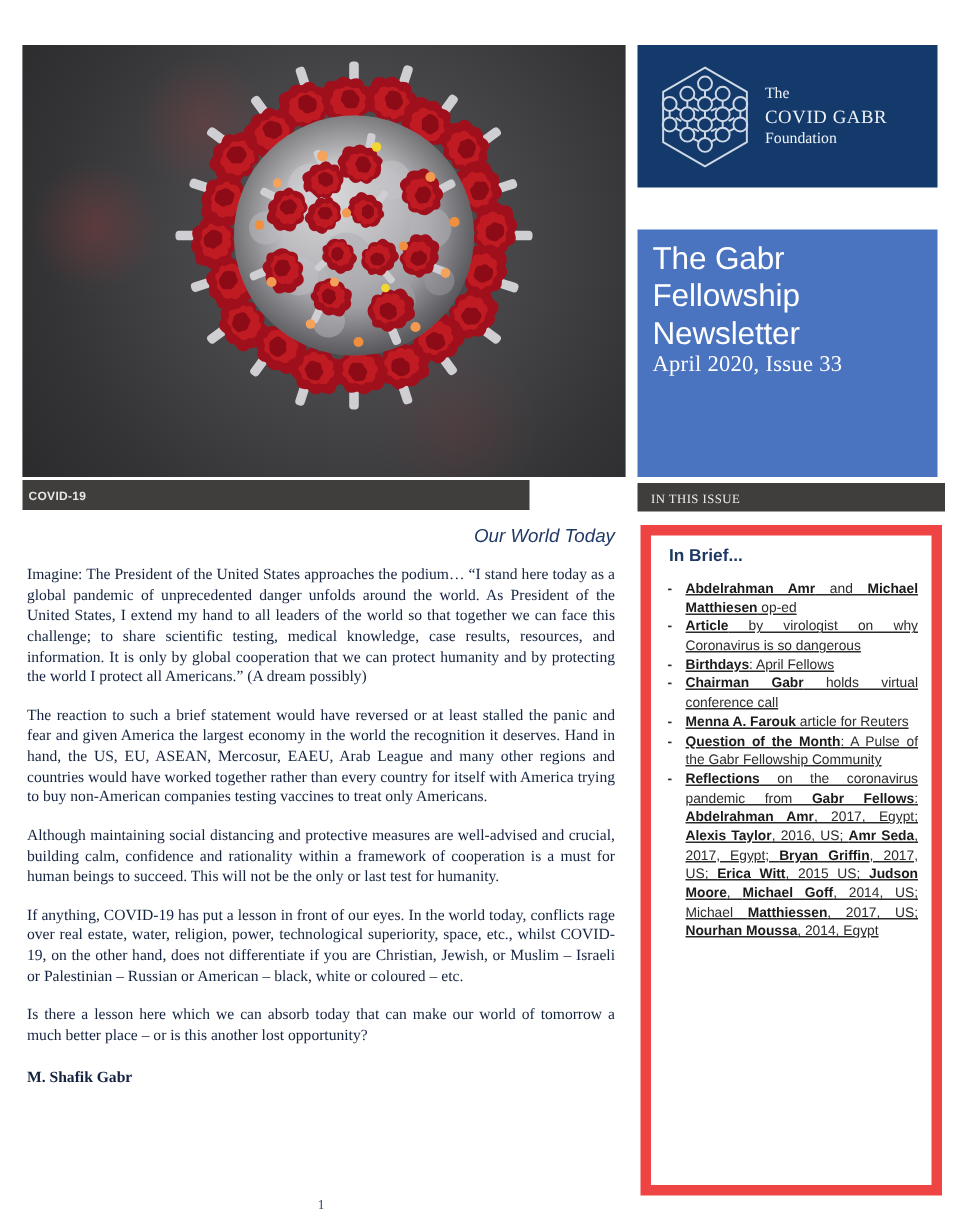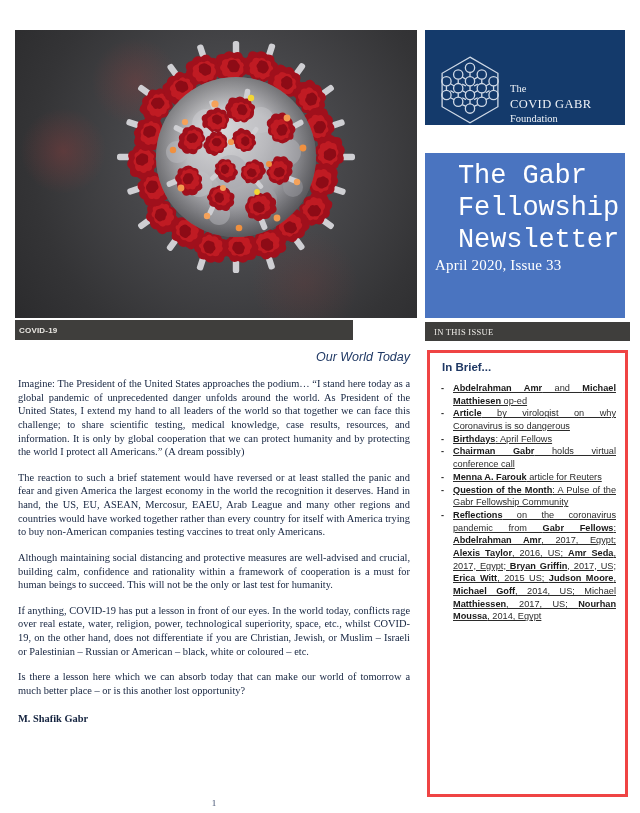--- a/index.html
+++ b/index.html
@@ -65,21 +65,21 @@
     box-sizing: border-box;
   }
 
   
   .masthead-logo {
     position: absolute;
     left: 425px; top: 30px;
     width: 200px; height: 95px;
     background: #143a6b;
     display: flex;
-    align-items: flex-end;
+    align-items: center;
     padding-left: 14px;
     box-sizing: border-box;
   }
   .logo-mark { width: 62px; height: 70px; flex: none; }
   .logo-words {
     margin-left: 9px;
     color: #eef2f7;
     font-family: "Liberation Serif", serif;
     line-height: 1.28;
   }
@@ -90,25 +90,24 @@
   .masthead-title {
     position: absolute;
     left: 425px; top: 153px;
     width: 200px; height: 165px;
     background: #4a74c0;
     box-sizing: border-box;
     padding: 8px 10px 0 10px;
     color: #ffffff;
   }
   .mt-line {
-    font-family: Liberation Mono, monospace;
-    font-size: 27px;
+    font-family: Liberation Sans, sans-serif;
+    font-size: 21px;
     line-height: 1.18;
     letter-spacing: -0.1px;
-    margin-left: 23px;
   }
   .mt-issue {
     font-family: "Liberation Serif", serif;
     font-size: 15px;
     letter-spacing: 0.2px;
   }
 
   .issue-bar {
     position: absolute;
     left: 425px; top: 322px;
@@ -161,21 +160,21 @@
     font-family: "Liberation Serif", serif;
     font-size: 9px;
     color: #3b4a6b;
   }
 
   
   .inbrief {
     position: absolute;
     left: 427px; top: 350px;
     width: 201px; height: 447px;
-    border: 3px solid #ef4444;
+    border: 7px solid #ef4444;
     box-sizing: border-box;
     background: #ffffff;
     padding: 8px 9px 6px 10px;
     overflow: hidden;
   }
   .inbrief-title {
     font-family: "Liberation Sans", sans-serif;
     font-size: 11.5px;
     font-weight: 700;
     color: #1f3864;

